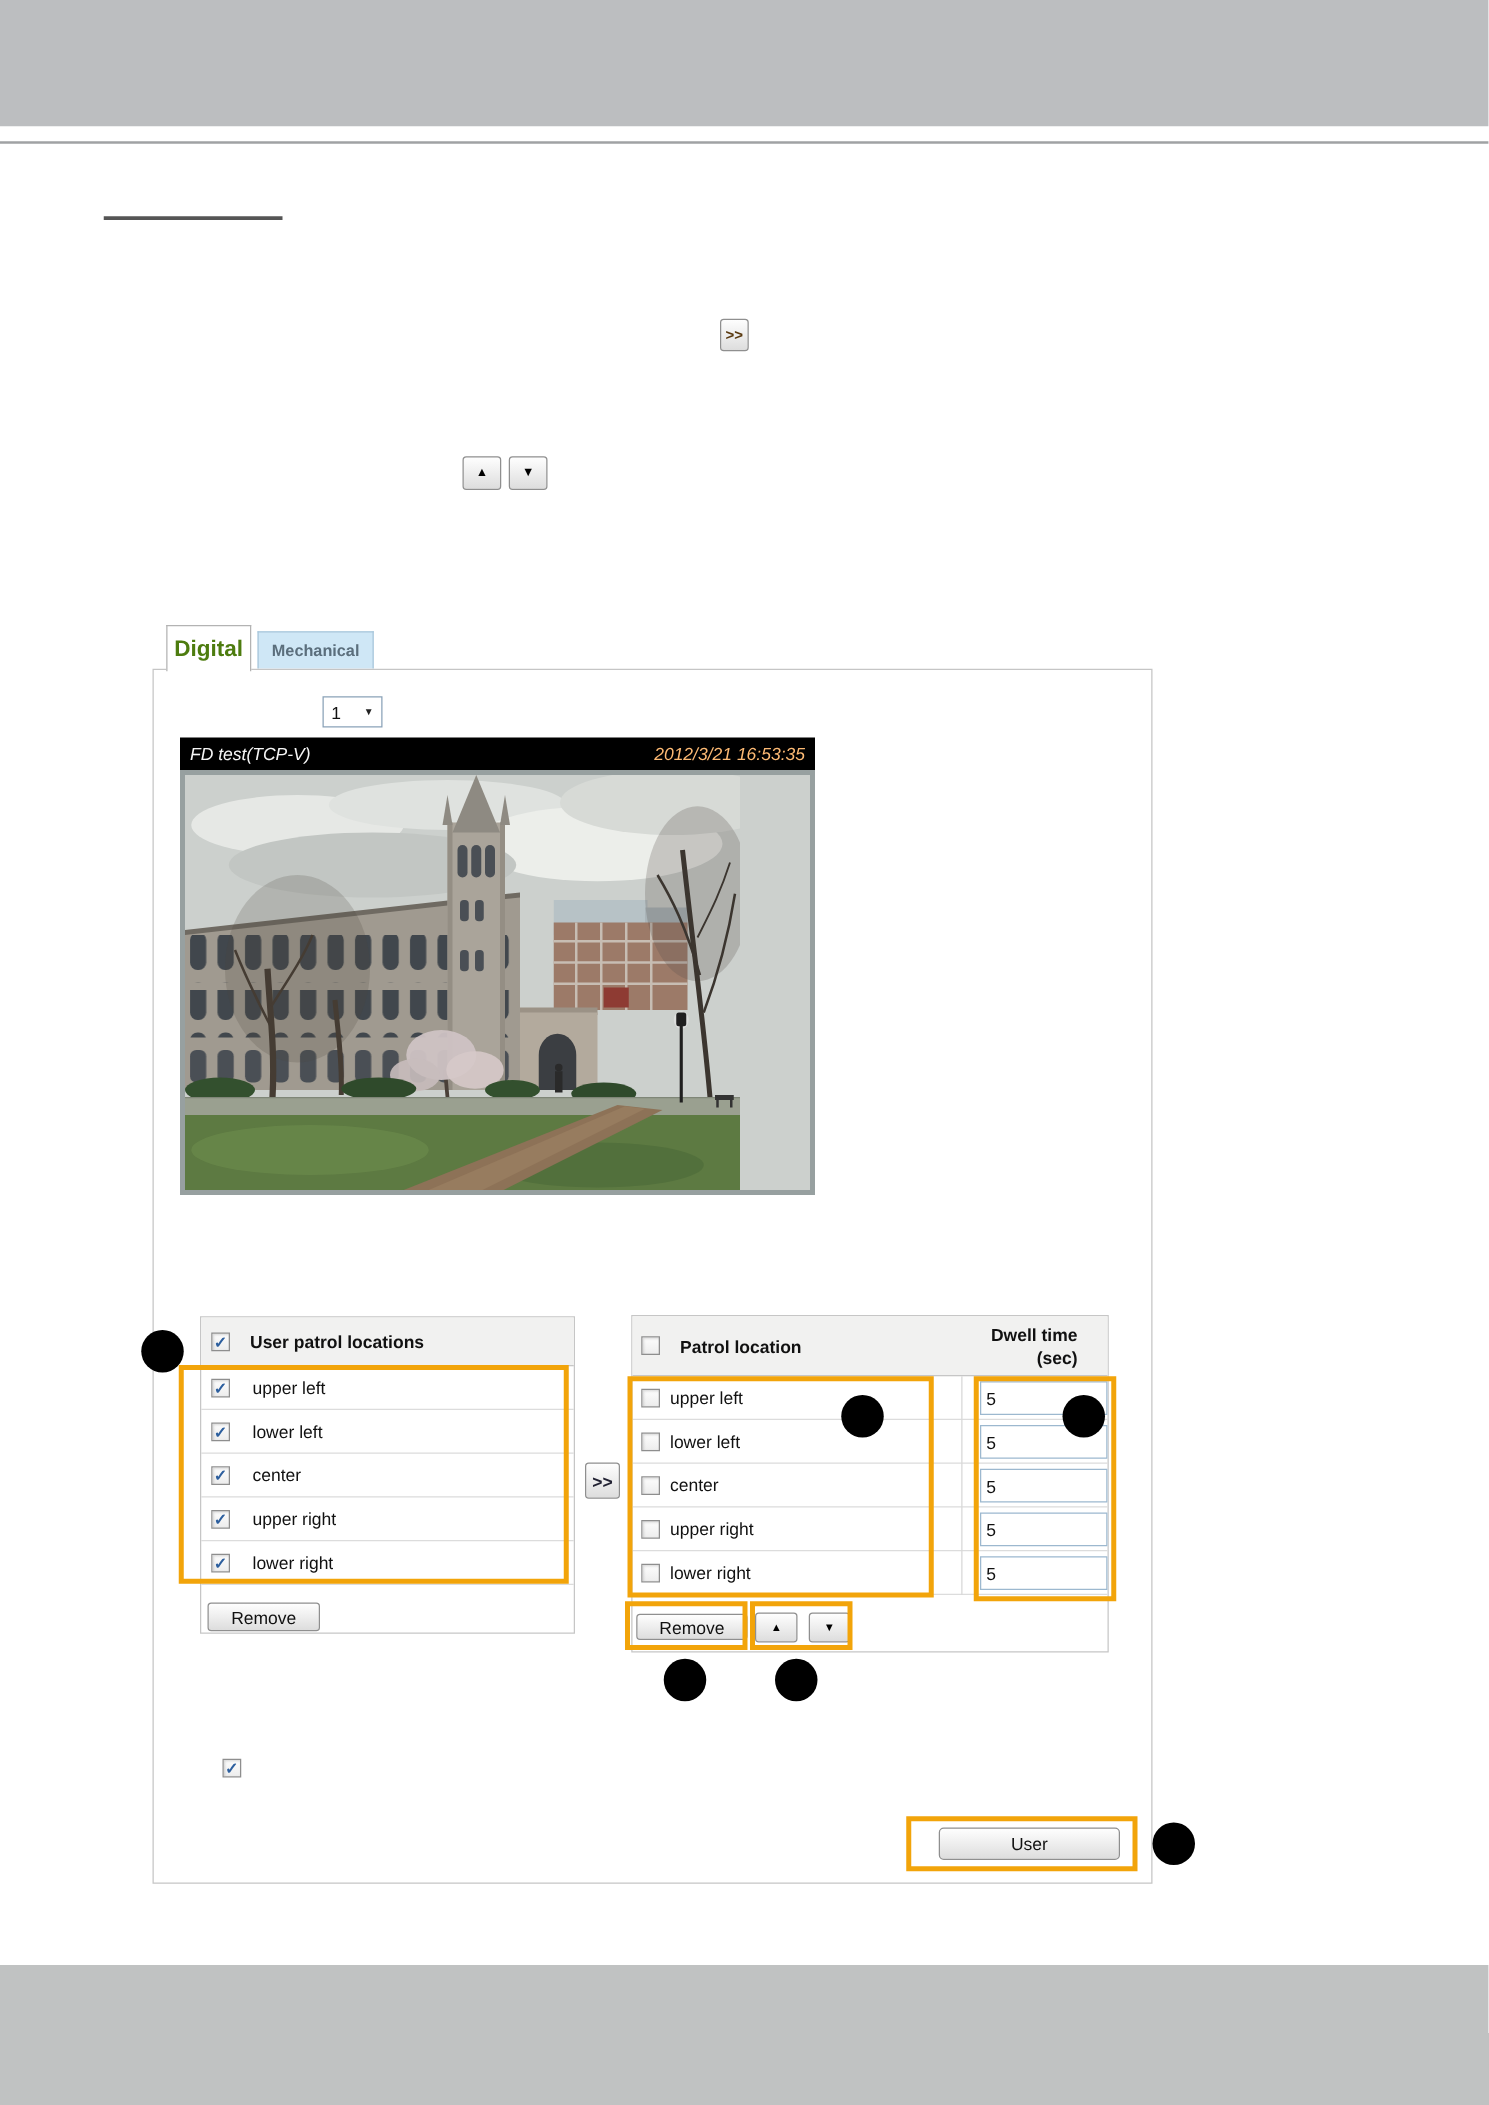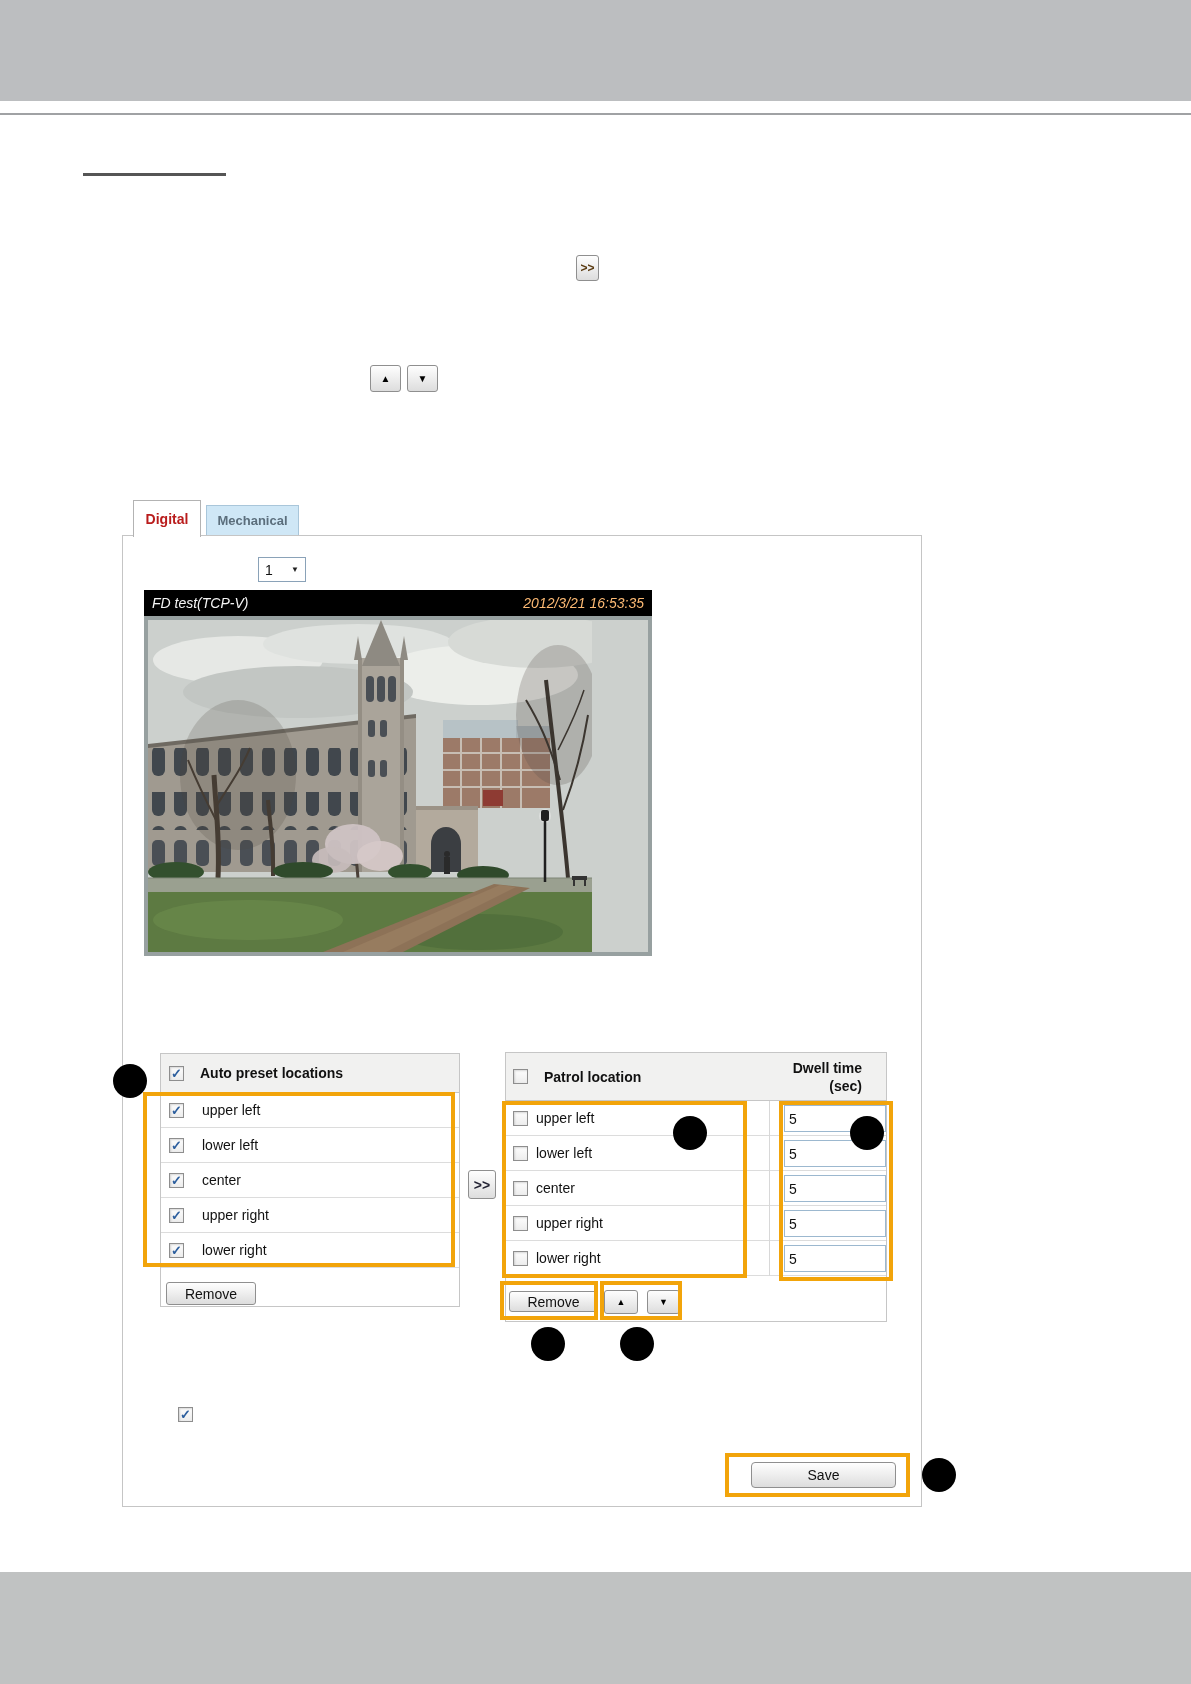--- a/index.html
+++ b/index.html
@@ -49,21 +49,21 @@
       <span>&gt;&gt;</span>
     </div>
   <div class="btn abs" style="left:370px;top:365px;width:31px;height:27px;">
       <span class="tri">▲</span>
     </div>
   <div class="btn abs" style="left:407px;top:365px;width:31px;height:27px;">
       <span class="tri">▼</span>
     </div>
 
   <div class="tab" style="left:133px;top:500px;width:68px;height:37px;background:#fff;border:1px solid #b3b3b3;border-bottom:none;z-index:3;">
-    <span class="bold" style="color:#b91c1c;font-size:14px;">Digital</span>
+    <span class="bold" style="color:#4d7c0f;font-size:18px;">Digital</span>
   </div>
   <div class="tab" style="left:206px;top:505px;width:93px;height:30px;background:#cfe7f6;border:1px solid #a9c6da;border-bottom:none;z-index:1;">
     <span class="bold" style="color:#5b6e7c;font-size:13px;">Mechanical</span>
   </div>
 
   <div class="abs" style="left:122px;top:535px;width:800px;height:972px;border:1px solid #c5c5c5;background:#fff;z-index:2;"></div>
 
   <span class="abs lbl" style="left:143px;top:561px;">Select stream :</span>
   <div class="dd abs" style="left:258px;top:557px;width:48px;height:25px;z-index:2;">
     <span>1</span>
@@ -226,21 +226,21 @@
 
   <span class="abs lbl" style="left:158px;top:1013px;">Name:</span>
   <input class="abs" type="text" style="left: 207px; top: 1008px; width: 181px; height: 30px; border: 1px solid rgb(177, 177, 177); font-family: &quot;Liberation Sans&quot;, sans-serif; font-size: 14px; font-style: italic; color: rgb(17, 17, 17); padding: 0px 8px;" placeholder="Add preset location">
   <span class="abs lbl" style="left:510px;top:1013px;">Select Preset Locations for Patrol</span>
 
   <div class="tbl" style="left:160px;top:1053px;width:300px;height:254px;z-index:2;">
     <div class="thead" style="height:39px;padding-left:8px;">
       <span class="cb">
           <span class="tick">✓</span>
         </span>
-      <span class="lbl bold" style="margin-left:16px;">Auto preset locations</span>
+      <span class="lbl bold" style="margin-left:16px;">User patrol locations</span>
     </div>
     <div class="trow" style="padding-left:8px;">
       <span class="cb">
           <span class="tick">✓</span>
         </span>
       <span style="margin-left:18px;">upper left</span>
     </div>
     <div class="trow" style="padding-left:8px;">
       <span class="cb">
           <span class="tick">✓</span>
@@ -322,21 +322,21 @@
 
   <div class="abs dash" style="left:152px;top:1378px;width:16px;"></div>
   <span class="abs sechead" style="left:183px;top:1370px;">Misc settings</span>
   <div class="abs hline" style="left:307px;top:1379px;width:598px;"></div>
   <span class="cb abs" style="left:178px;top:1407px;z-index:2;">
       <span class="tick">✓</span>
     </span>
   <span class="abs lbl" style="left:201px;top:1407px;">Zoom factor display</span>
 
   <div class="btn abs" style="left:751px;top:1462px;width:145px;height:26px;border-radius:4px;z-index:2;">
-      <span>Save</span>
+      <span>User</span>
     </div>
 
   <div class="orange" style="left:143px;top:1092px;width:312px;height:175px;"></div>
   <div class="orange" style="left:502px;top:1101px;width:245px;height:177px;"></div>
   <div class="orange" style="left:779px;top:1101px;width:114px;height:180px;"></div>
   <div class="orange" style="left:500px;top:1281px;width:98px;height:39px;"></div>
   <div class="orange" style="left:600px;top:1281px;width:82px;height:39px;"></div>
   <div class="orange" style="left:725px;top:1453px;width:185px;height:44px;"></div>
 
   <div class="dot" style="left:113px;top:1064px;"></div>

